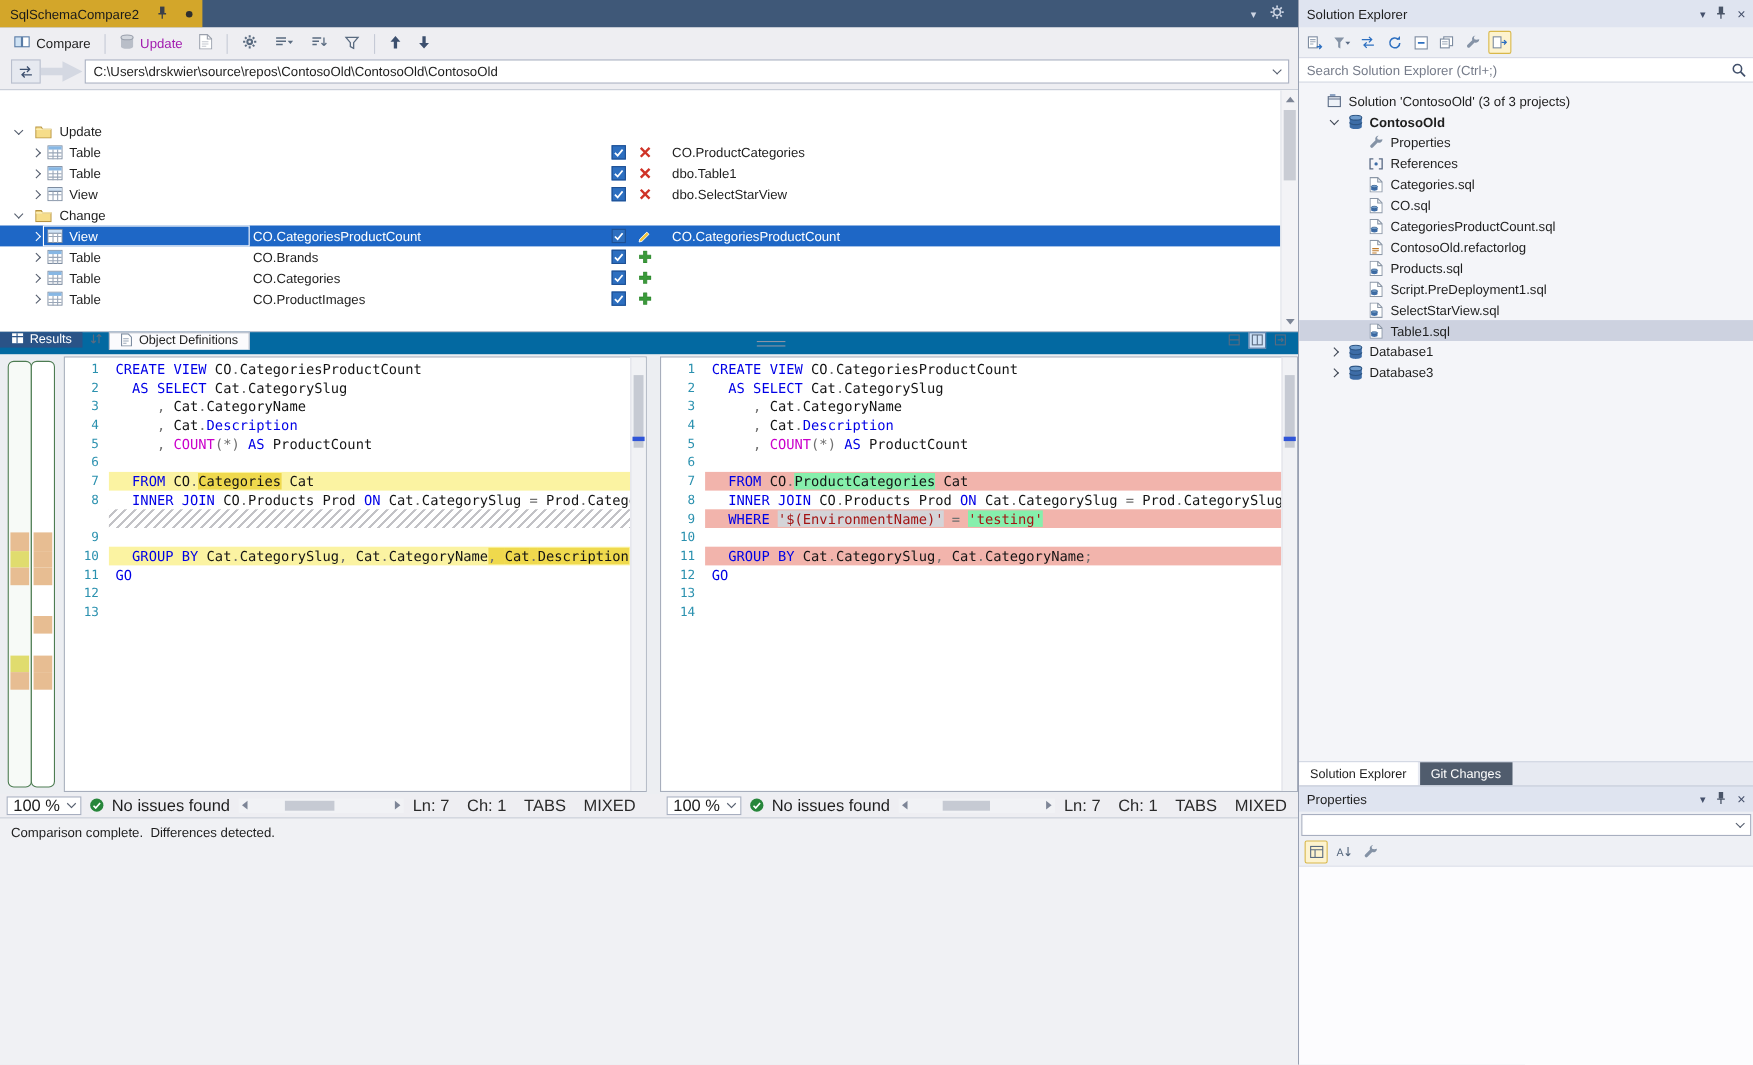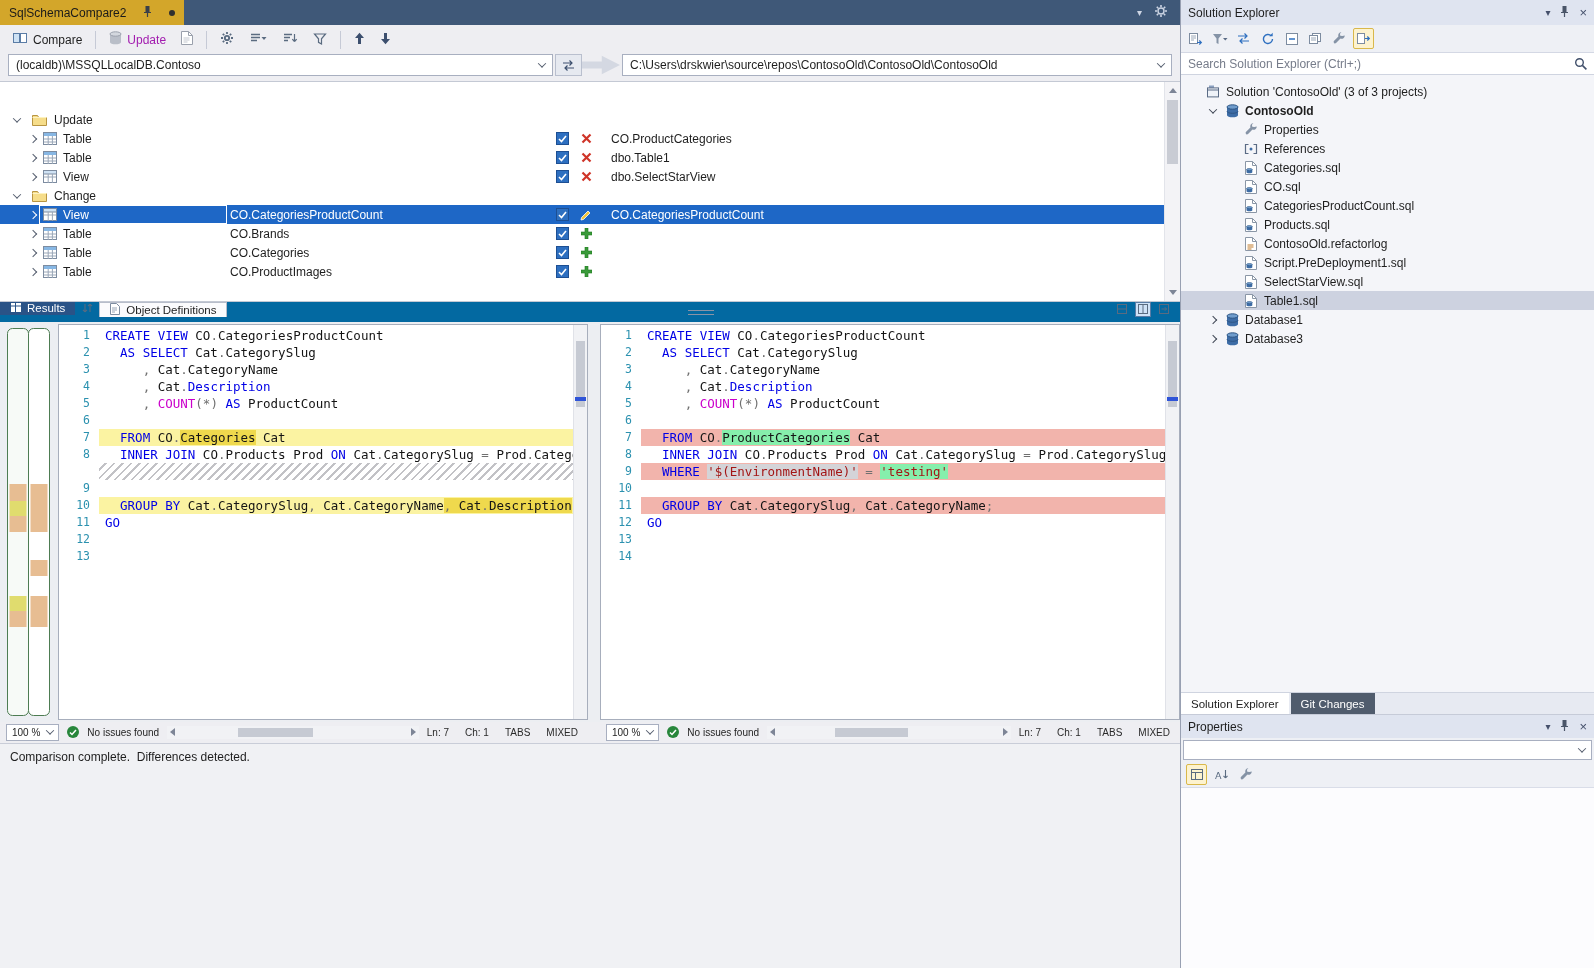--- a/index.html
+++ b/index.html
@@ -85,21 +85,21 @@
   .tok-kw{color:#0000e6}.tok-id{color:#141414}.tok-pn{color:#707070}.tok-fn{color:#cb00cb}.tok-st{color:#a31515}
   .pane-left .hlw{background:#efd94d}
   .pane-right .hlw{background:#86efac}
   .sqlcmdv{background:#d4d4d8}
   .vscroll{width:14px;background:#f1f2f5;border-left:1px solid #e0e2e8;position:relative;flex:none}
   .vs-thumb{position:absolute;left:2px;right:2px;top:16px;height:66px;background:#c6cad3}
   .vs-marker{position:absolute;left:1px;right:1px;top:72px;height:4px;background:#2f54d8}
 
   
   .pane-status-row{height:21px;display:flex;background:#eeeef2;align-items:center}
-  .pane-status{display:flex;align-items:center;gap:8px;font-size:10px;padding:0 6px;height:100%}
+  .pane-status{display:flex;align-items:center;gap:8px;font-size:15px;padding:0 6px;height:100%}
   .ps-left{width:588px}.ps-gap{width:12px}.ps-right{width:580px}
   .zoom{height:17px;border:1px solid #a8afc0;background:#fff;display:flex;align-items:center;padding:0 5px;gap:7px}
   .issue-dot{width:12px;height:12px;border-radius:50%;background:#27863b;display:inline-flex;align-items:center;justify-content:center;flex:none}
   .hscroll{flex:1;height:13px;background:#f1f2f5;position:relative;display:flex;align-items:center}
   .hs-thumb{position:absolute;left:28%;width:30%;top:2px;bottom:2px;background:#c6cad3}
   .htri{width:0;height:0;border-top:4px solid transparent;border-bottom:4px solid transparent;margin:0 3px}
   .htri.l{border-right:5px solid #7d8596}
   .htri.r{border-left:5px solid #7d8596;margin-left:auto}
   .ps-metrics{display:flex;gap:16px;color:#2a2a2a;padding-right:4px}
 
@@ -231,26 +231,20 @@
             </svg></span>
       </div>
       <div class="tb-btn">
         <span><svg width="11" height="13">
               <path d="M5.5 12.2L1 7h3V1h3v6h3z" fill="#3c4f6e"></path>
             </svg></span>
       </div>
     </div>
 
     <div class="combo-row">
-      <div class="combo combo-src">
-        <span>(localdb)\MSSQLLocalDB.Contoso</span>
-        <span class="dd">
-            <span class="chev down"></span>
-          </span>
-      </div>
       <div class="swap-zone">
         <div class="swap-btn">
             <svg width="15" height="13">
               <path d="M2 4h9m-2.5-2.5L11 4 8.5 6.5M13 9H4m2.5 2.5L4 9l2.5-2.5" fill="none" stroke="#3c4f6e" stroke-width="1.2"></path>
             </svg>
           </div>
         <div class="big-arrow"></div>
       </div>
       <div class="combo combo-tgt">
         <span>C:\Users\drskwier\source\repos\ContosoOld\ContosoOld\ContosoOld</span>
@@ -833,36 +827,36 @@
             </svg>
           </span>
           <span class="t-label">CategoriesProductCount.sql</span>
         </div>
         <div class="t-row" style="padding-left:44px">
           <span class="t-exp"></span>
           <span class="t-ico">
             <svg width="12" height="14" viewBox="0 0 12 14">
               <path d="M.5.5h7l4 4v9H.5z" fill="#fff" stroke="#8a96a6"></path>
               <path d="M7.5.5v4h4" fill="none" stroke="#8a96a6"></path>
-              <path d="M1.5 8.6v2.6c0 .6 1.3 1.1 2.9 1.1s2.9-.5 2.9-1.1V8.6" fill="#3d6ca6"></path>
-              <ellipse cx="4.4" cy="8.6" rx="2.9" ry="1.1" fill="#6f9ccc" stroke="#2d5584" stroke-width=".6"></ellipse>
-            </svg>
-          </span>
-          <span class="t-label">Products.sql</span>
+              <path d="M2.5 8h6M2.5 10h6M2.5 12h4" stroke="#c07a2a"></path>
+            </svg>
+          </span>
+          <span class="t-label">ContosoOld.refactorlog</span>
         </div>
         <div class="t-row" style="padding-left:44px">
           <span class="t-exp"></span>
           <span class="t-ico">
             <svg width="12" height="14" viewBox="0 0 12 14">
               <path d="M.5.5h7l4 4v9H.5z" fill="#fff" stroke="#8a96a6"></path>
               <path d="M7.5.5v4h4" fill="none" stroke="#8a96a6"></path>
-              <path d="M2.5 8h6M2.5 10h6M2.5 12h4" stroke="#c07a2a"></path>
-            </svg>
-          </span>
-          <span class="t-label">ContosoOld.refactorlog</span>
+              <path d="M1.5 8.6v2.6c0 .6 1.3 1.1 2.9 1.1s2.9-.5 2.9-1.1V8.6" fill="#3d6ca6"></path>
+              <ellipse cx="4.4" cy="8.6" rx="2.9" ry="1.1" fill="#6f9ccc" stroke="#2d5584" stroke-width=".6"></ellipse>
+            </svg>
+          </span>
+          <span class="t-label">Products.sql</span>
         </div>
         <div class="t-row" style="padding-left:44px">
           <span class="t-exp"></span>
           <span class="t-ico">
             <svg width="12" height="14" viewBox="0 0 12 14">
               <path d="M.5.5h7l4 4v9H.5z" fill="#fff" stroke="#8a96a6"></path>
               <path d="M7.5.5v4h4" fill="none" stroke="#8a96a6"></path>
               <path d="M1.5 8.6v2.6c0 .6 1.3 1.1 2.9 1.1s2.9-.5 2.9-1.1V8.6" fill="#3d6ca6"></path>
               <ellipse cx="4.4" cy="8.6" rx="2.9" ry="1.1" fill="#6f9ccc" stroke="#2d5584" stroke-width=".6"></ellipse>
             </svg>

